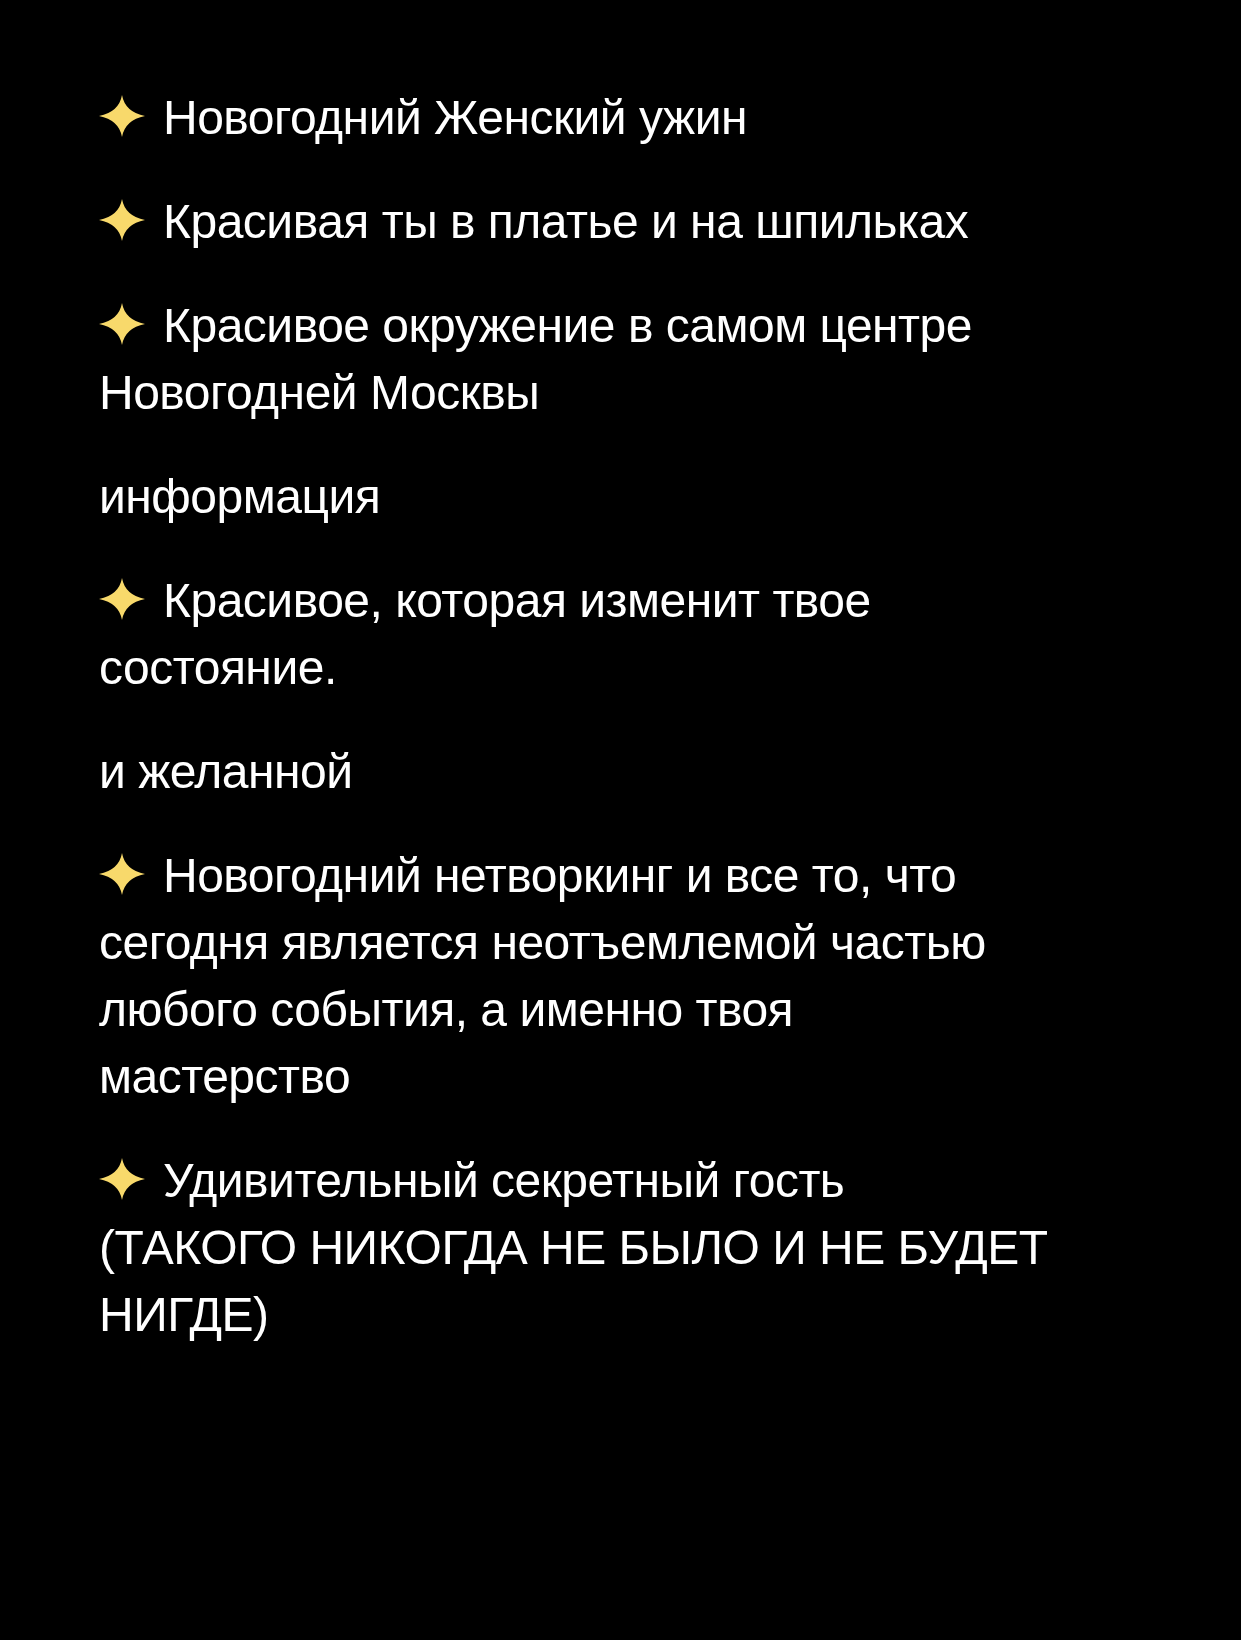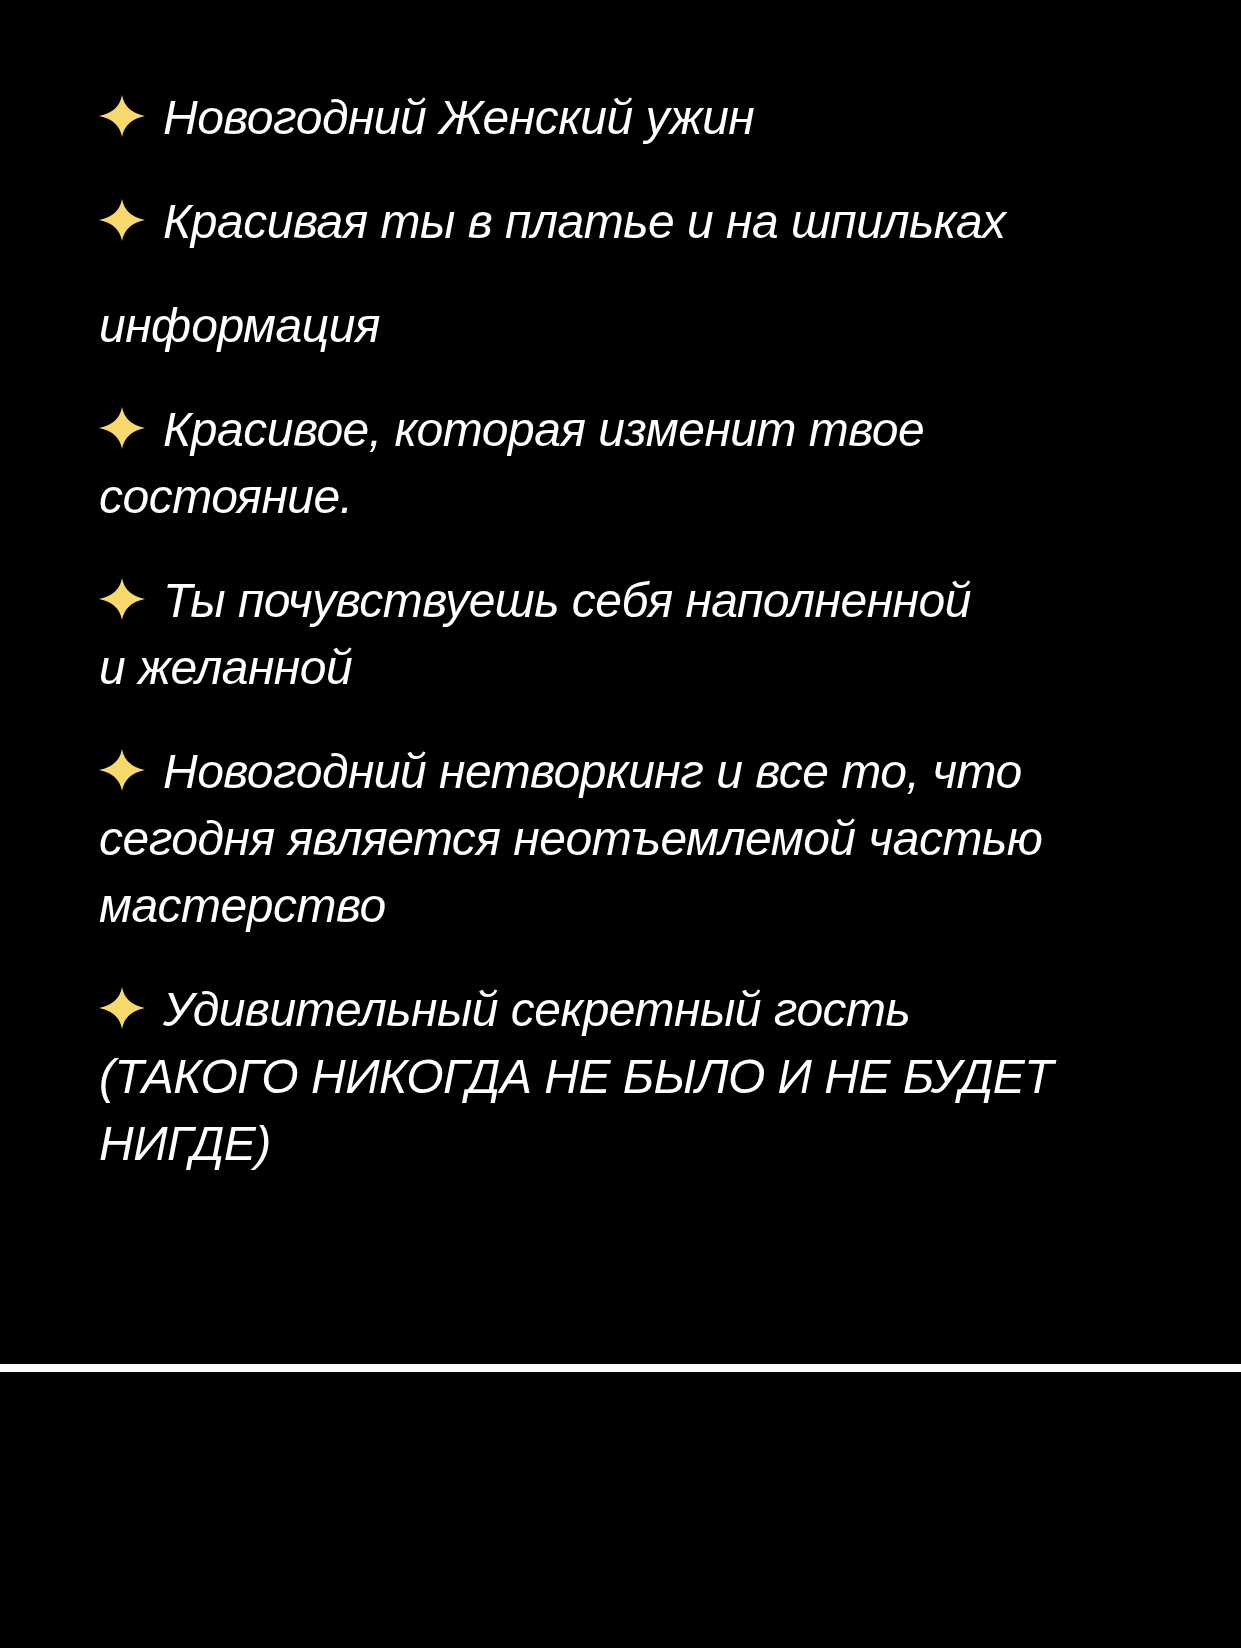--- a/index.html
+++ b/index.html
@@ -1,25 +1,24 @@
 <!DOCTYPE html>
 <html><head>
 <meta charset="utf-8">
 <style>
   html, body { margin: 0; padding: 0; background: #000; }
   .canvas {
     position: relative;
     width: 1241px;
-    height: 1372px;
+    height: 1648px;
     background: var(--bg, #000000);
     overflow: hidden;
     box-sizing: border-box;
     padding: 84px 40px 0 99px;
     font-family: "Liberation Sans", "DejaVu Sans", sans-serif;
-    font-style: italic;
   }
   .item {
     margin: 0 0 37px 0;
     color: var(--fg, #ffffff);
     font-size: 48px;
     font-weight: 400;
     letter-spacing: -0.5px;
   }
   .line {
     display: block;
@@ -55,44 +54,48 @@
           </svg></span><span>Новогодний Женский ужин</span></span>
   </p>
 
   <p class="item">
     <span class="line"><span class="star"><svg viewBox="0 0 46 42" xmlns="http://www.w3.org/2000/svg">
             <path d="M23 0 Q26 17 46 21 Q26 25 23 42 Q20 25 0 21 Q20 17 23 0 Z"></path>
           </svg></span><span>Красивая ты в платье и на шпильках</span></span>
   </p>
 
 
+  <p class="item">
+    <span class="line"><span class="star"><svg viewBox="0 0 46 42" xmlns="http://www.w3.org/2000/svg">
+            <path d="M23 0 Q26 17 46 21 Q26 25 23 42 Q20 25 0 21 Q20 17 23 0 Z"></path>
+          </svg></span><span>Красивое окружение в самом центре</span></span>
+    <span class="line">Новогодней Москвы</span>
+  </p>
 
   <p class="item">
     <span class="line">информация</span>
   </p>
 
   <p class="item">
     <span class="line"><span class="star"><svg viewBox="0 0 46 42" xmlns="http://www.w3.org/2000/svg">
             <path d="M23 0 Q26 17 46 21 Q26 25 23 42 Q20 25 0 21 Q20 17 23 0 Z"></path>
           </svg></span><span>Красивое, которая изменит твое</span></span>
     <span class="line">состояние.</span>
   </p>
 
   <p class="item">
-    <span class="line"><span class="star"><svg viewBox="0 0 46 42" xmlns="http://www.w3.org/2000/svg">
-            <path d="M23 0 Q26 17 46 21 Q26 25 23 42 Q20 25 0 21 Q20 17 23 0 Z"></path>
-          </svg></span><span>Ты почувствуешь себя наполненной</span></span>
     <span class="line">и желанной</span>
   </p>
 
   <p class="item">
     <span class="line"><span class="star"><svg viewBox="0 0 46 42" xmlns="http://www.w3.org/2000/svg">
             <path d="M23 0 Q26 17 46 21 Q26 25 23 42 Q20 25 0 21 Q20 17 23 0 Z"></path>
           </svg></span><span>Новогодний нетворкинг и все то, что</span></span>
     <span class="line">сегодня является неотъемлемой частью</span>
+    <span class="line">любого события, а именно твоя</span>
     <span class="line">мастерство</span>
   </p>
 
   <p class="item">
     <span class="line"><span class="star"><svg viewBox="0 0 46 42" xmlns="http://www.w3.org/2000/svg">
             <path d="M23 0 Q26 17 46 21 Q26 25 23 42 Q20 25 0 21 Q20 17 23 0 Z"></path>
           </svg></span><span>Удивительный секретный гость</span></span>
     <span class="line">(ТАКОГО НИКОГДА НЕ БЫЛО И НЕ БУДЕТ</span>
     <span class="line">НИГДЕ)</span>
   </p>

